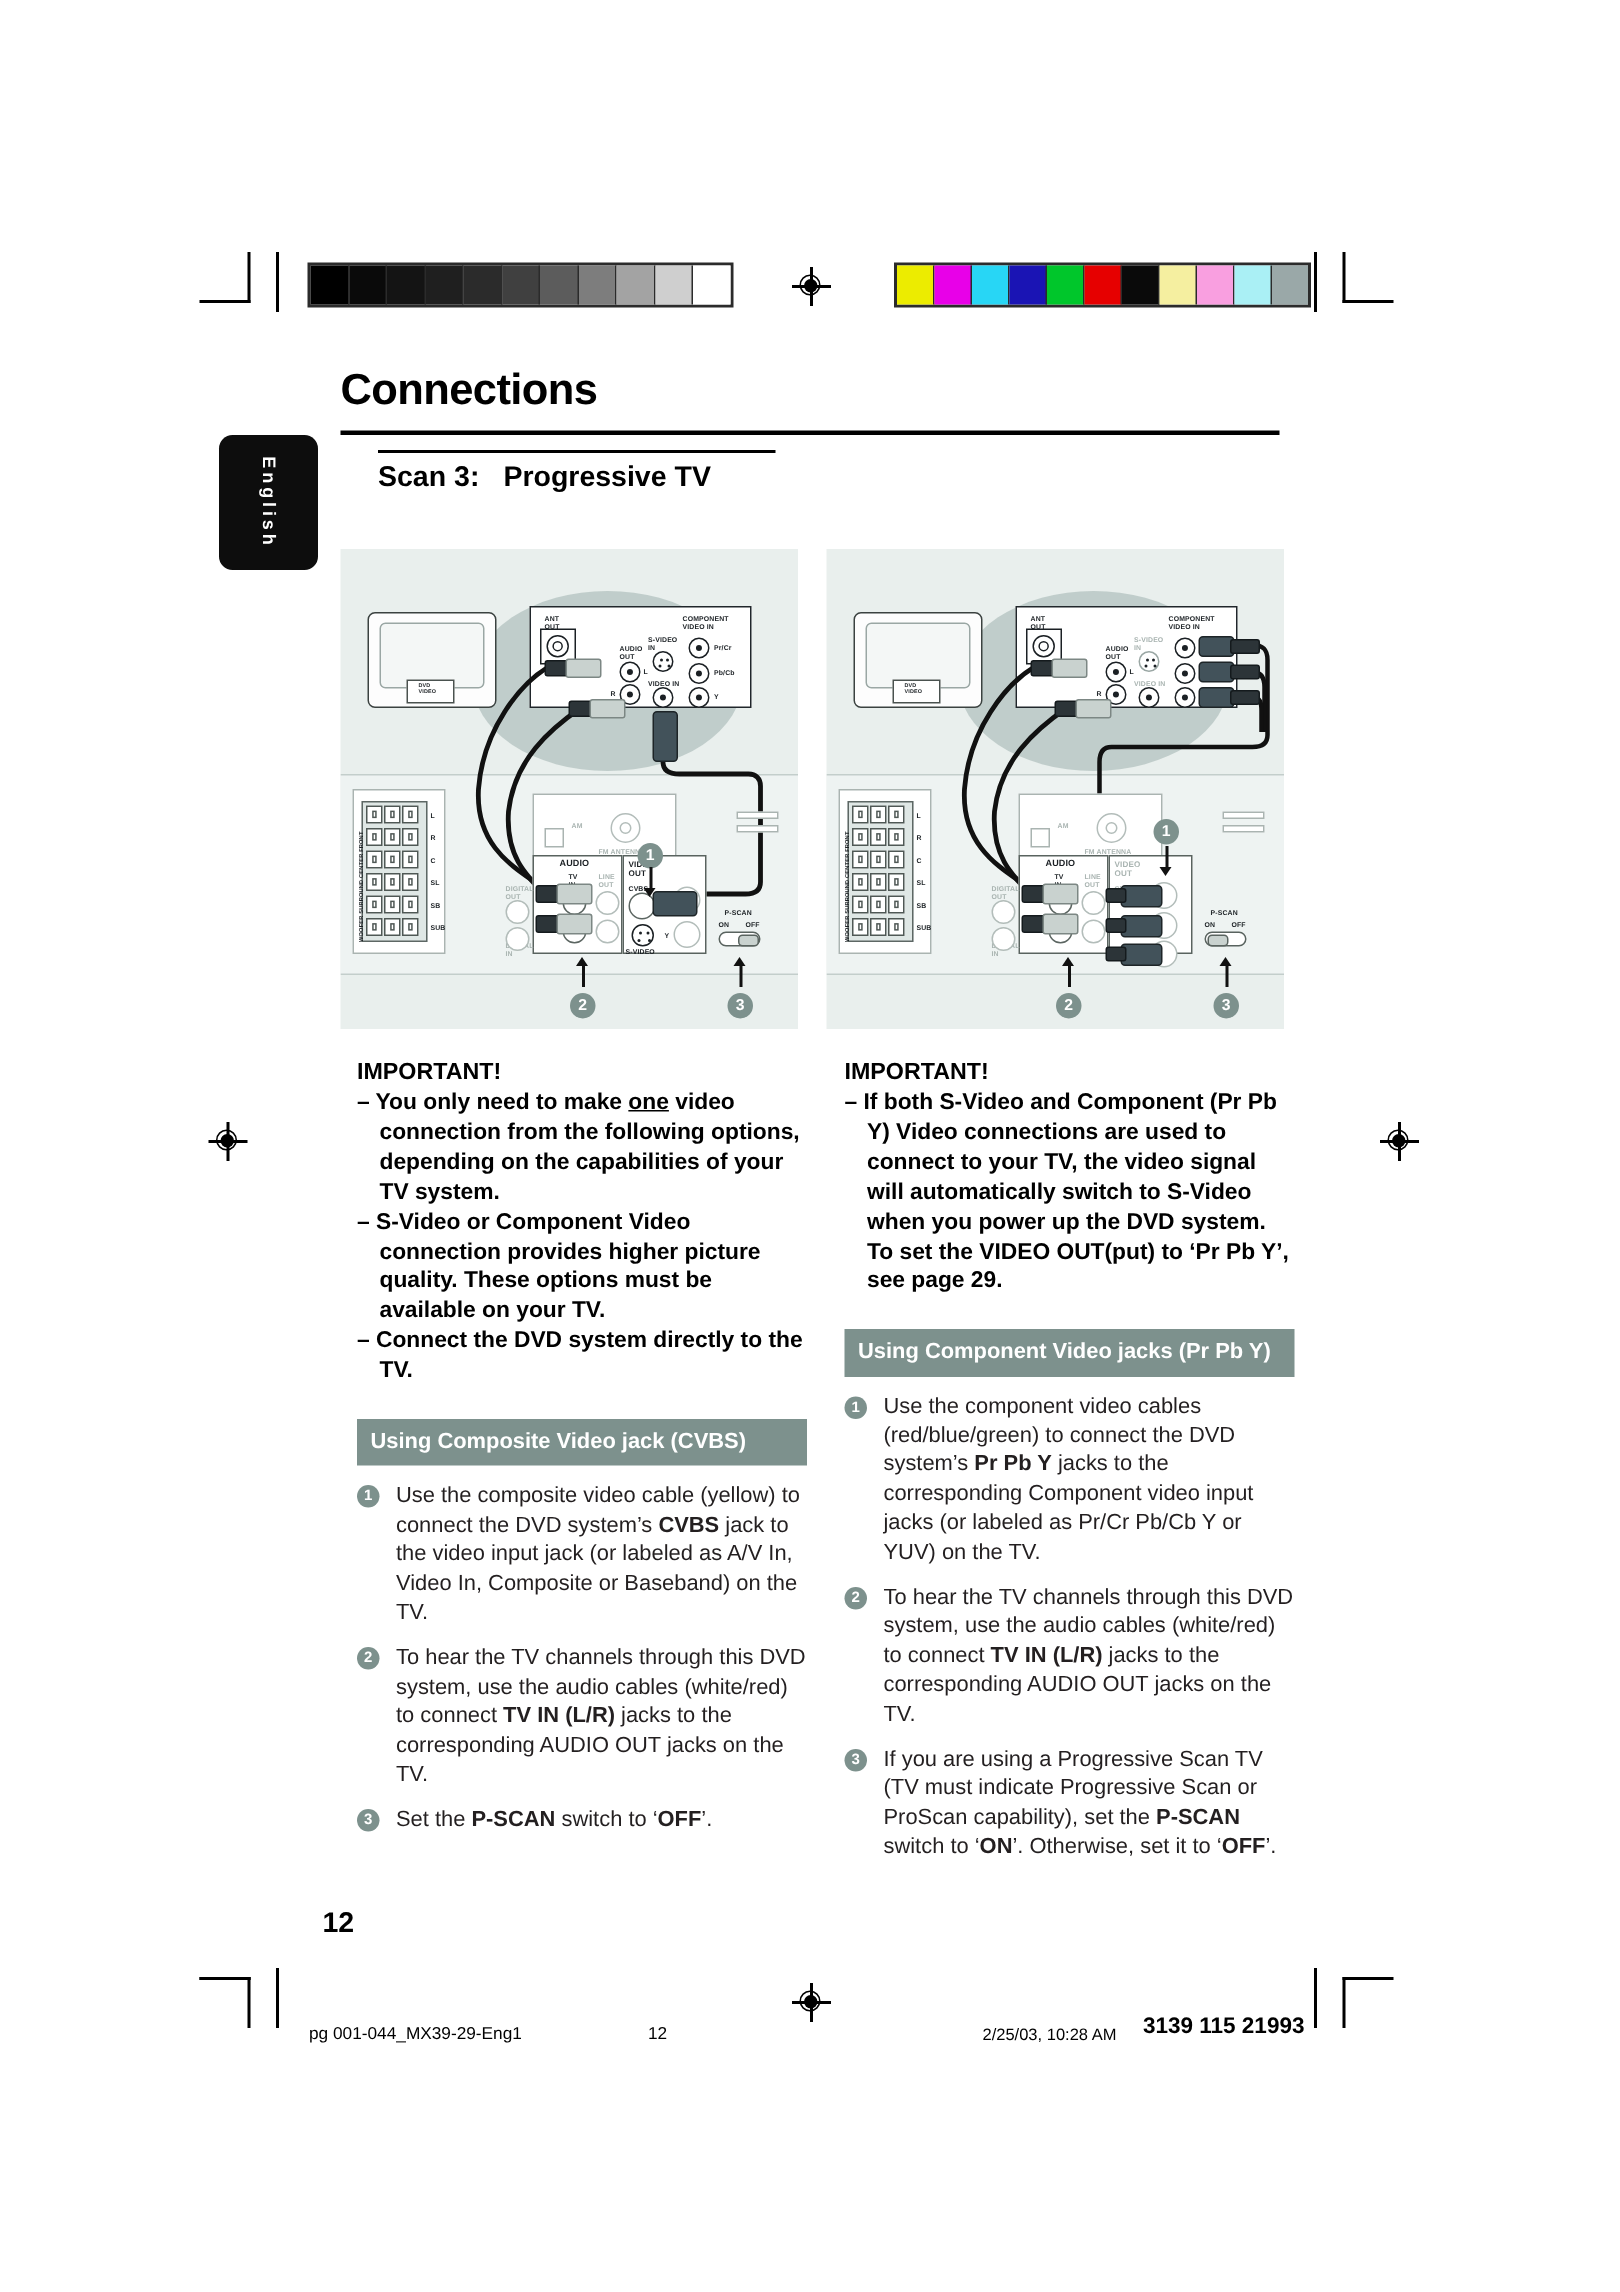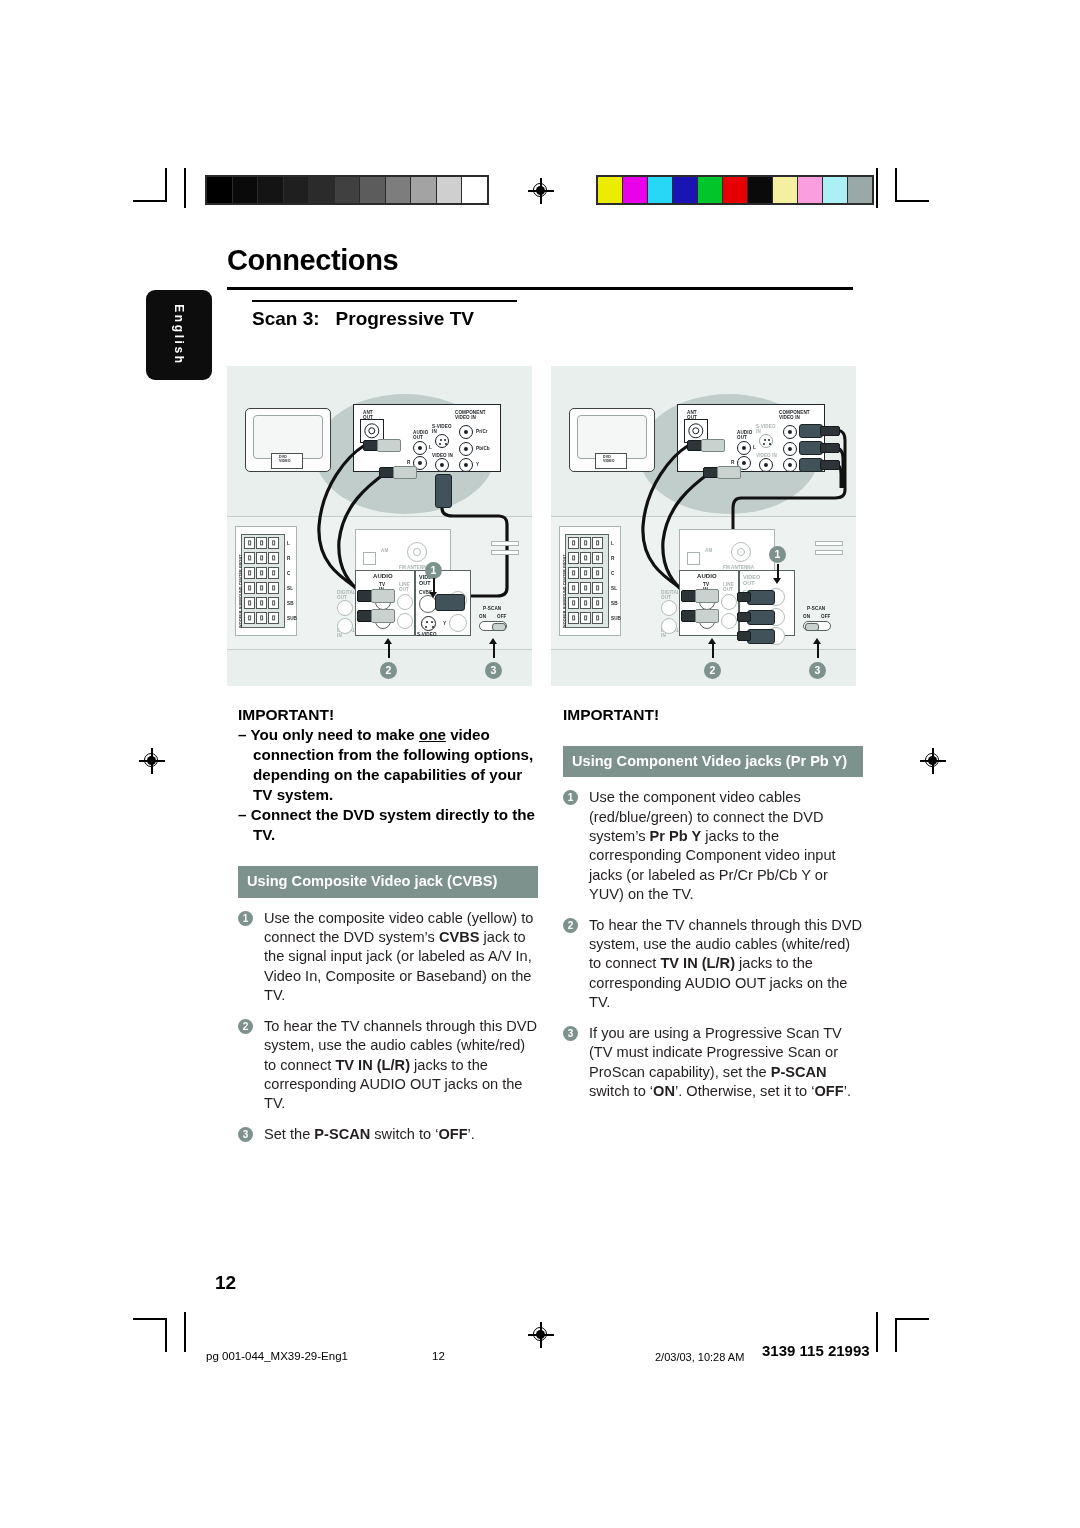--- a/index.html
+++ b/index.html
@@ -745,43 +745,45 @@
   <div class="callout-arrow" style="left:157px; top:272px; border-bottom:6px solid #111;"></div>
 
   <div class="callout" style="left:258px; top:296px;">3</div>
   <div class="callout-stem" style="left:266px; top:278px; height:14px;"></div>
   <div class="callout-arrow" style="left:262px; top:272px; border-bottom:6px solid #111;"></div>
 </div>
 
 <div class="col" id="col-left">
   <div class="important-title">IMPORTANT!</div>
   <p class="important-item"><span>–  You only need to make </span><u>one</u><span> video connection from the following options, depending on the capabilities of your TV system.</span></p>
+  <p class="important-item">–  S-Video or Component Video connection provides higher picture quality. These options must be available on your TV.</p>
   <p class="important-item">–  Connect the DVD system directly to the TV.</p>
 
   <div class="section-banner" style="margin-top:22px;">Using Composite Video jack (CVBS)</div>
 
   <div class="steps" id="steps-left">
-      <div class="step-row"><span class="num">1</span><span><span>Use the composite video cable (yellow) to connect the DVD system’s </span><b>CVBS</b><span> jack to the signal input jack (or labeled as A/V In, Video In, Composite or Baseband) on the TV.</span></span></div>
+      <div class="step-row"><span class="num">1</span><span><span>Use the composite video cable (yellow) to connect the DVD system’s </span><b>CVBS</b><span> jack to the video input jack (or labeled as A/V In, Video In, Composite or Baseband) on the TV.</span></span></div>
       <div class="step-row"><span class="num">2</span><span><span>To hear the TV channels through this DVD system, use the audio cables (white/red) to connect </span><b>TV IN (L/R)</b><span> jacks to the corresponding AUDIO OUT jacks on the TV.</span></span></div>
       <div class="step-row"><span class="num">3</span><span><span>Set the </span><b>P-SCAN</b><span> switch to ‘</span><b>OFF</b><span>’.</span></span></div>
     </div>
 </div>
 
 <div class="col" id="col-right">
   <div class="important-title">IMPORTANT!</div>
+  <p class="important-item">–  If both S-Video and Component (Pr Pb Y) Video connections are used to connect to your TV, the video signal will automatically switch to S-Video when you power up the DVD system. To set the VIDEO OUT(put) to ‘Pr Pb Y’, see page 29.</p>
 
   <div class="section-banner" style="margin-top:22px;">Using Component Video jacks (Pr Pb Y)</div>
 
   <div class="steps" id="steps-right">
       <div class="step-row"><span class="num">1</span><span><span>Use the component video cables (red/blue/green) to connect the DVD system’s </span><b>Pr Pb Y</b><span> jacks to the corresponding Component video input jacks (or labeled as Pr/Cr Pb/Cb Y or YUV) on the TV.</span></span></div>
       <div class="step-row"><span class="num">2</span><span><span>To hear the TV channels through this DVD system, use the audio cables (white/red) to connect </span><b>TV IN (L/R)</b><span> jacks to the corresponding AUDIO OUT jacks on the TV.</span></span></div>
       <div class="step-row"><span class="num">3</span><span><span>If you are using a Progressive Scan TV (TV must indicate Progressive Scan or ProScan capability), set the </span><b>P-SCAN</b><span> switch to ‘</span><b>ON</b><span>’.  Otherwise, set it to ‘</span><b>OFF</b><span>’.</span></span></div>
     </div>
 </div>
 
 <div id="page-number">12</div>
 
 <div class="crop-mark" style="left:133px; top:1318px; width:34px; height:2px;"></div>
 
 <div class="footer-text" id="footer-file">pg 001-044_MX39-29-Eng1</div>
 <div class="footer-text" id="footer-page">12</div>
-<div class="footer-text" id="footer-date">2/03/03, 10:28 AM</div>
+<div class="footer-text" id="footer-date">2/25/03, 10:28 AM</div>
 <div class="footer-text" id="footer-code">3139 115 21993</div>
 
 </body></html>

